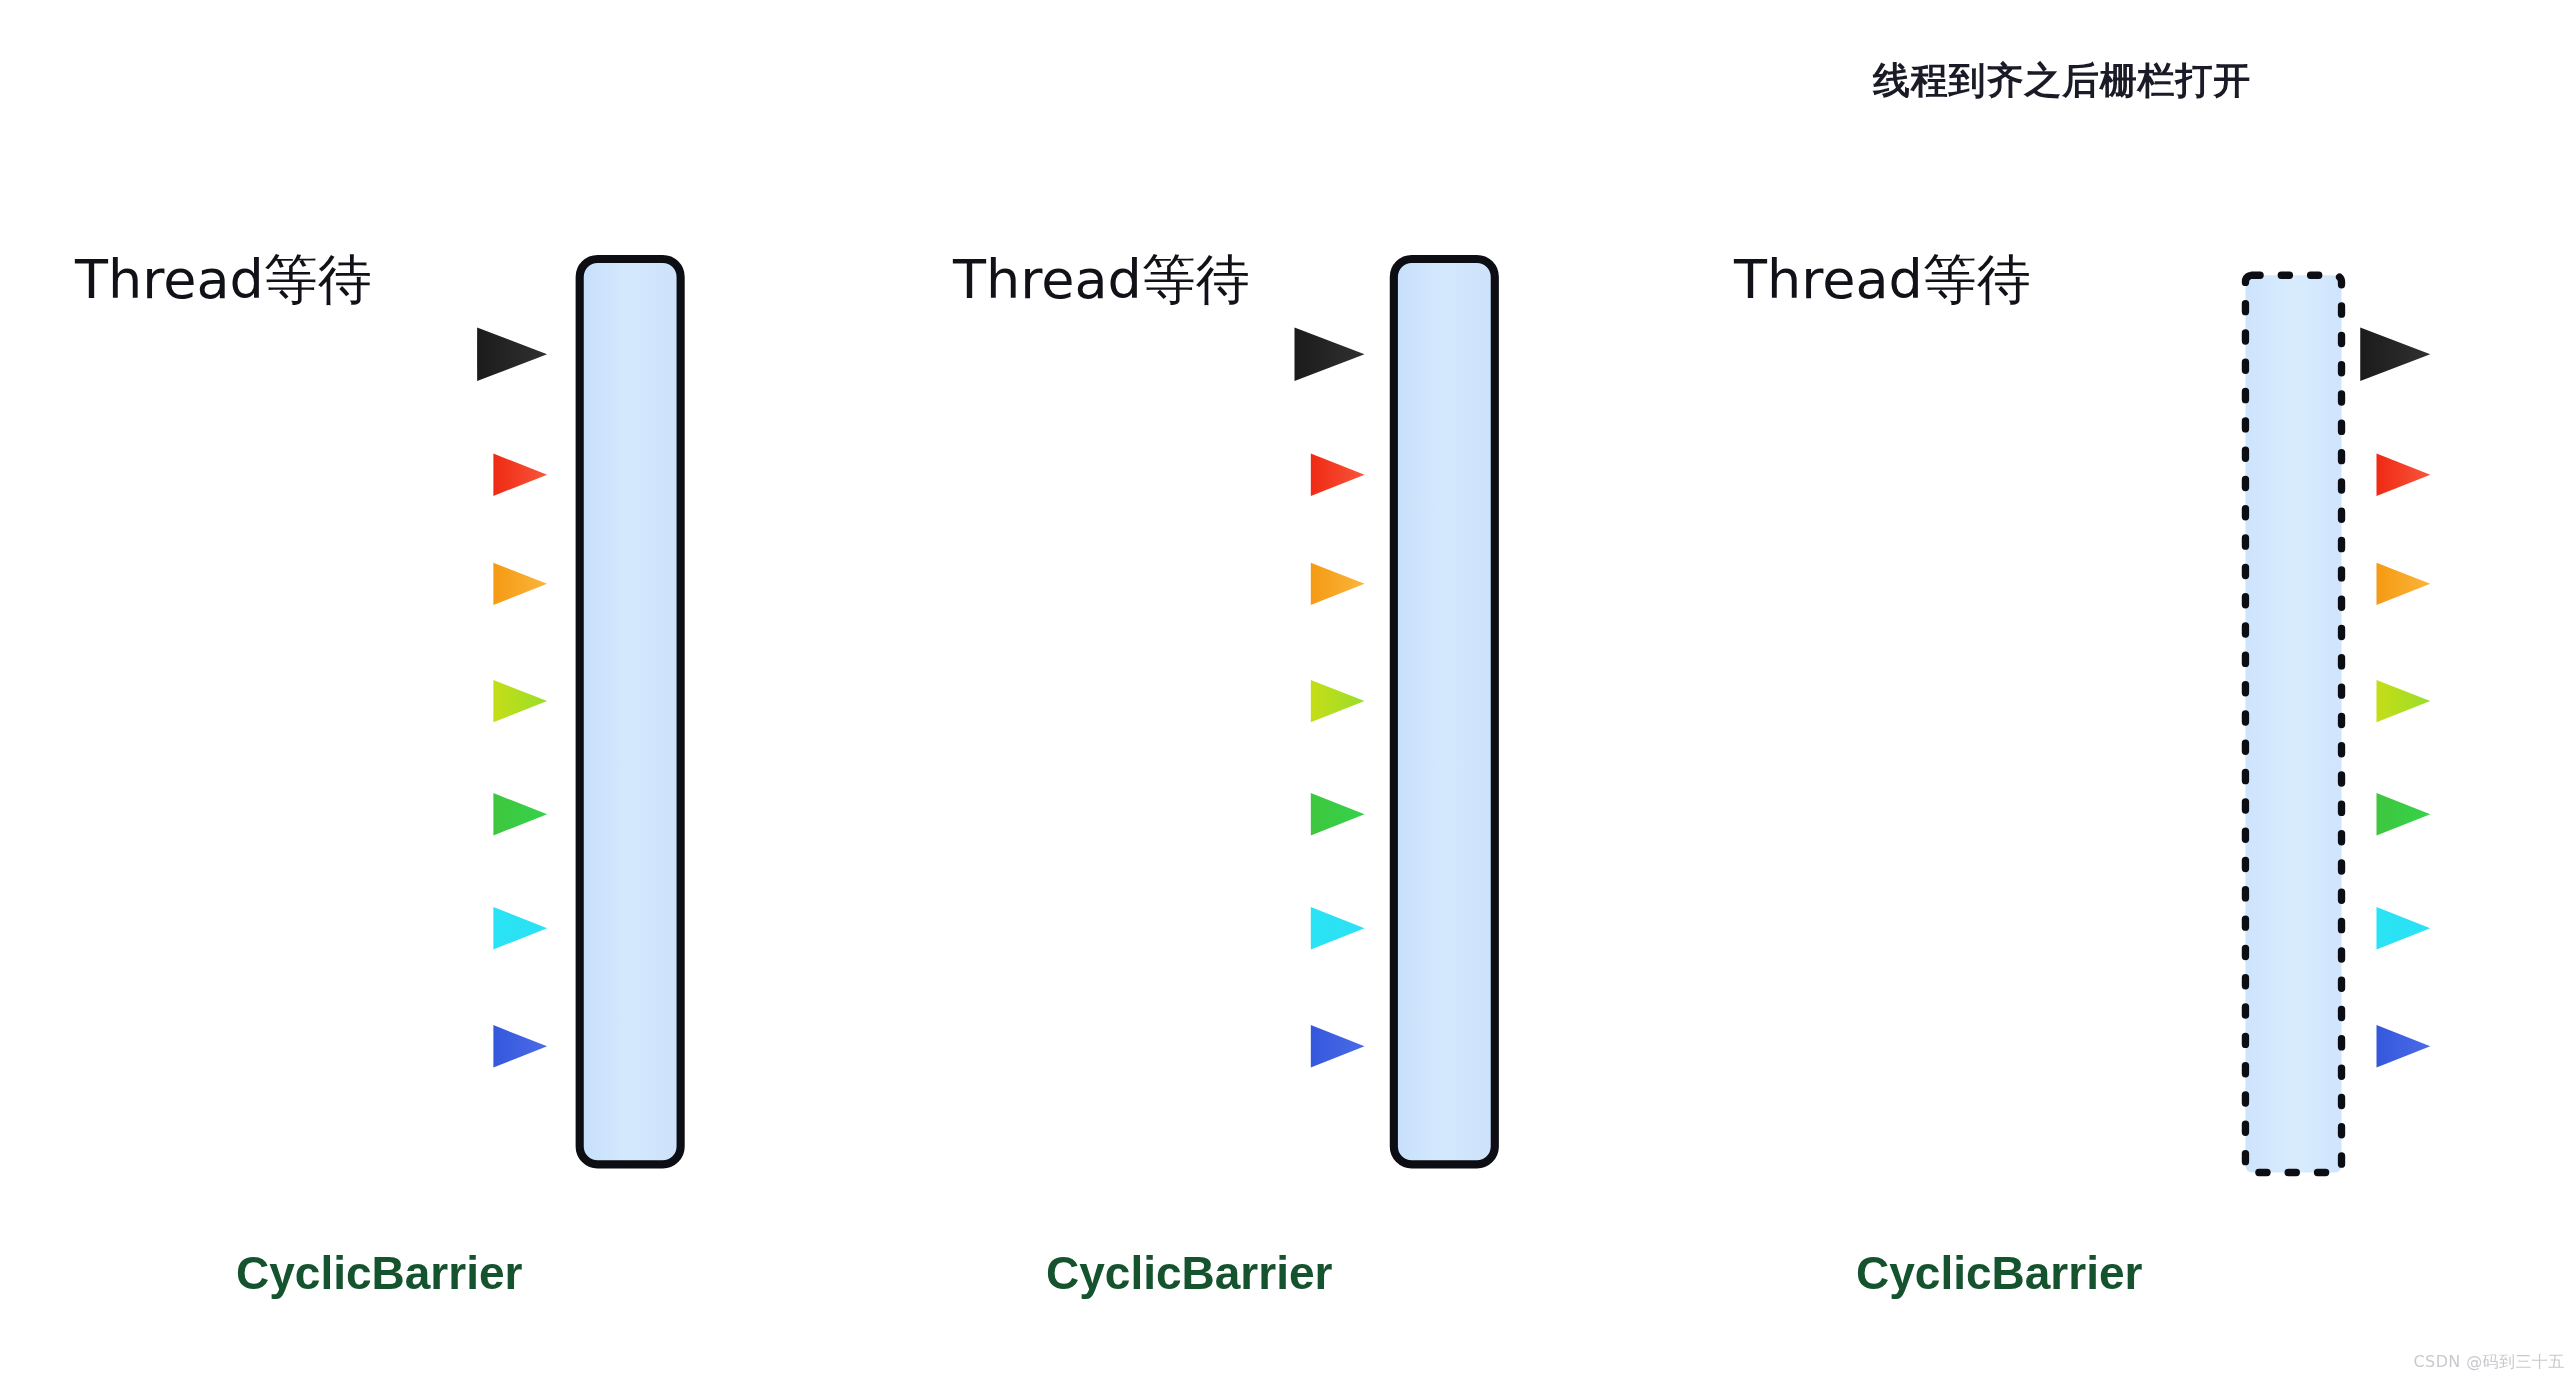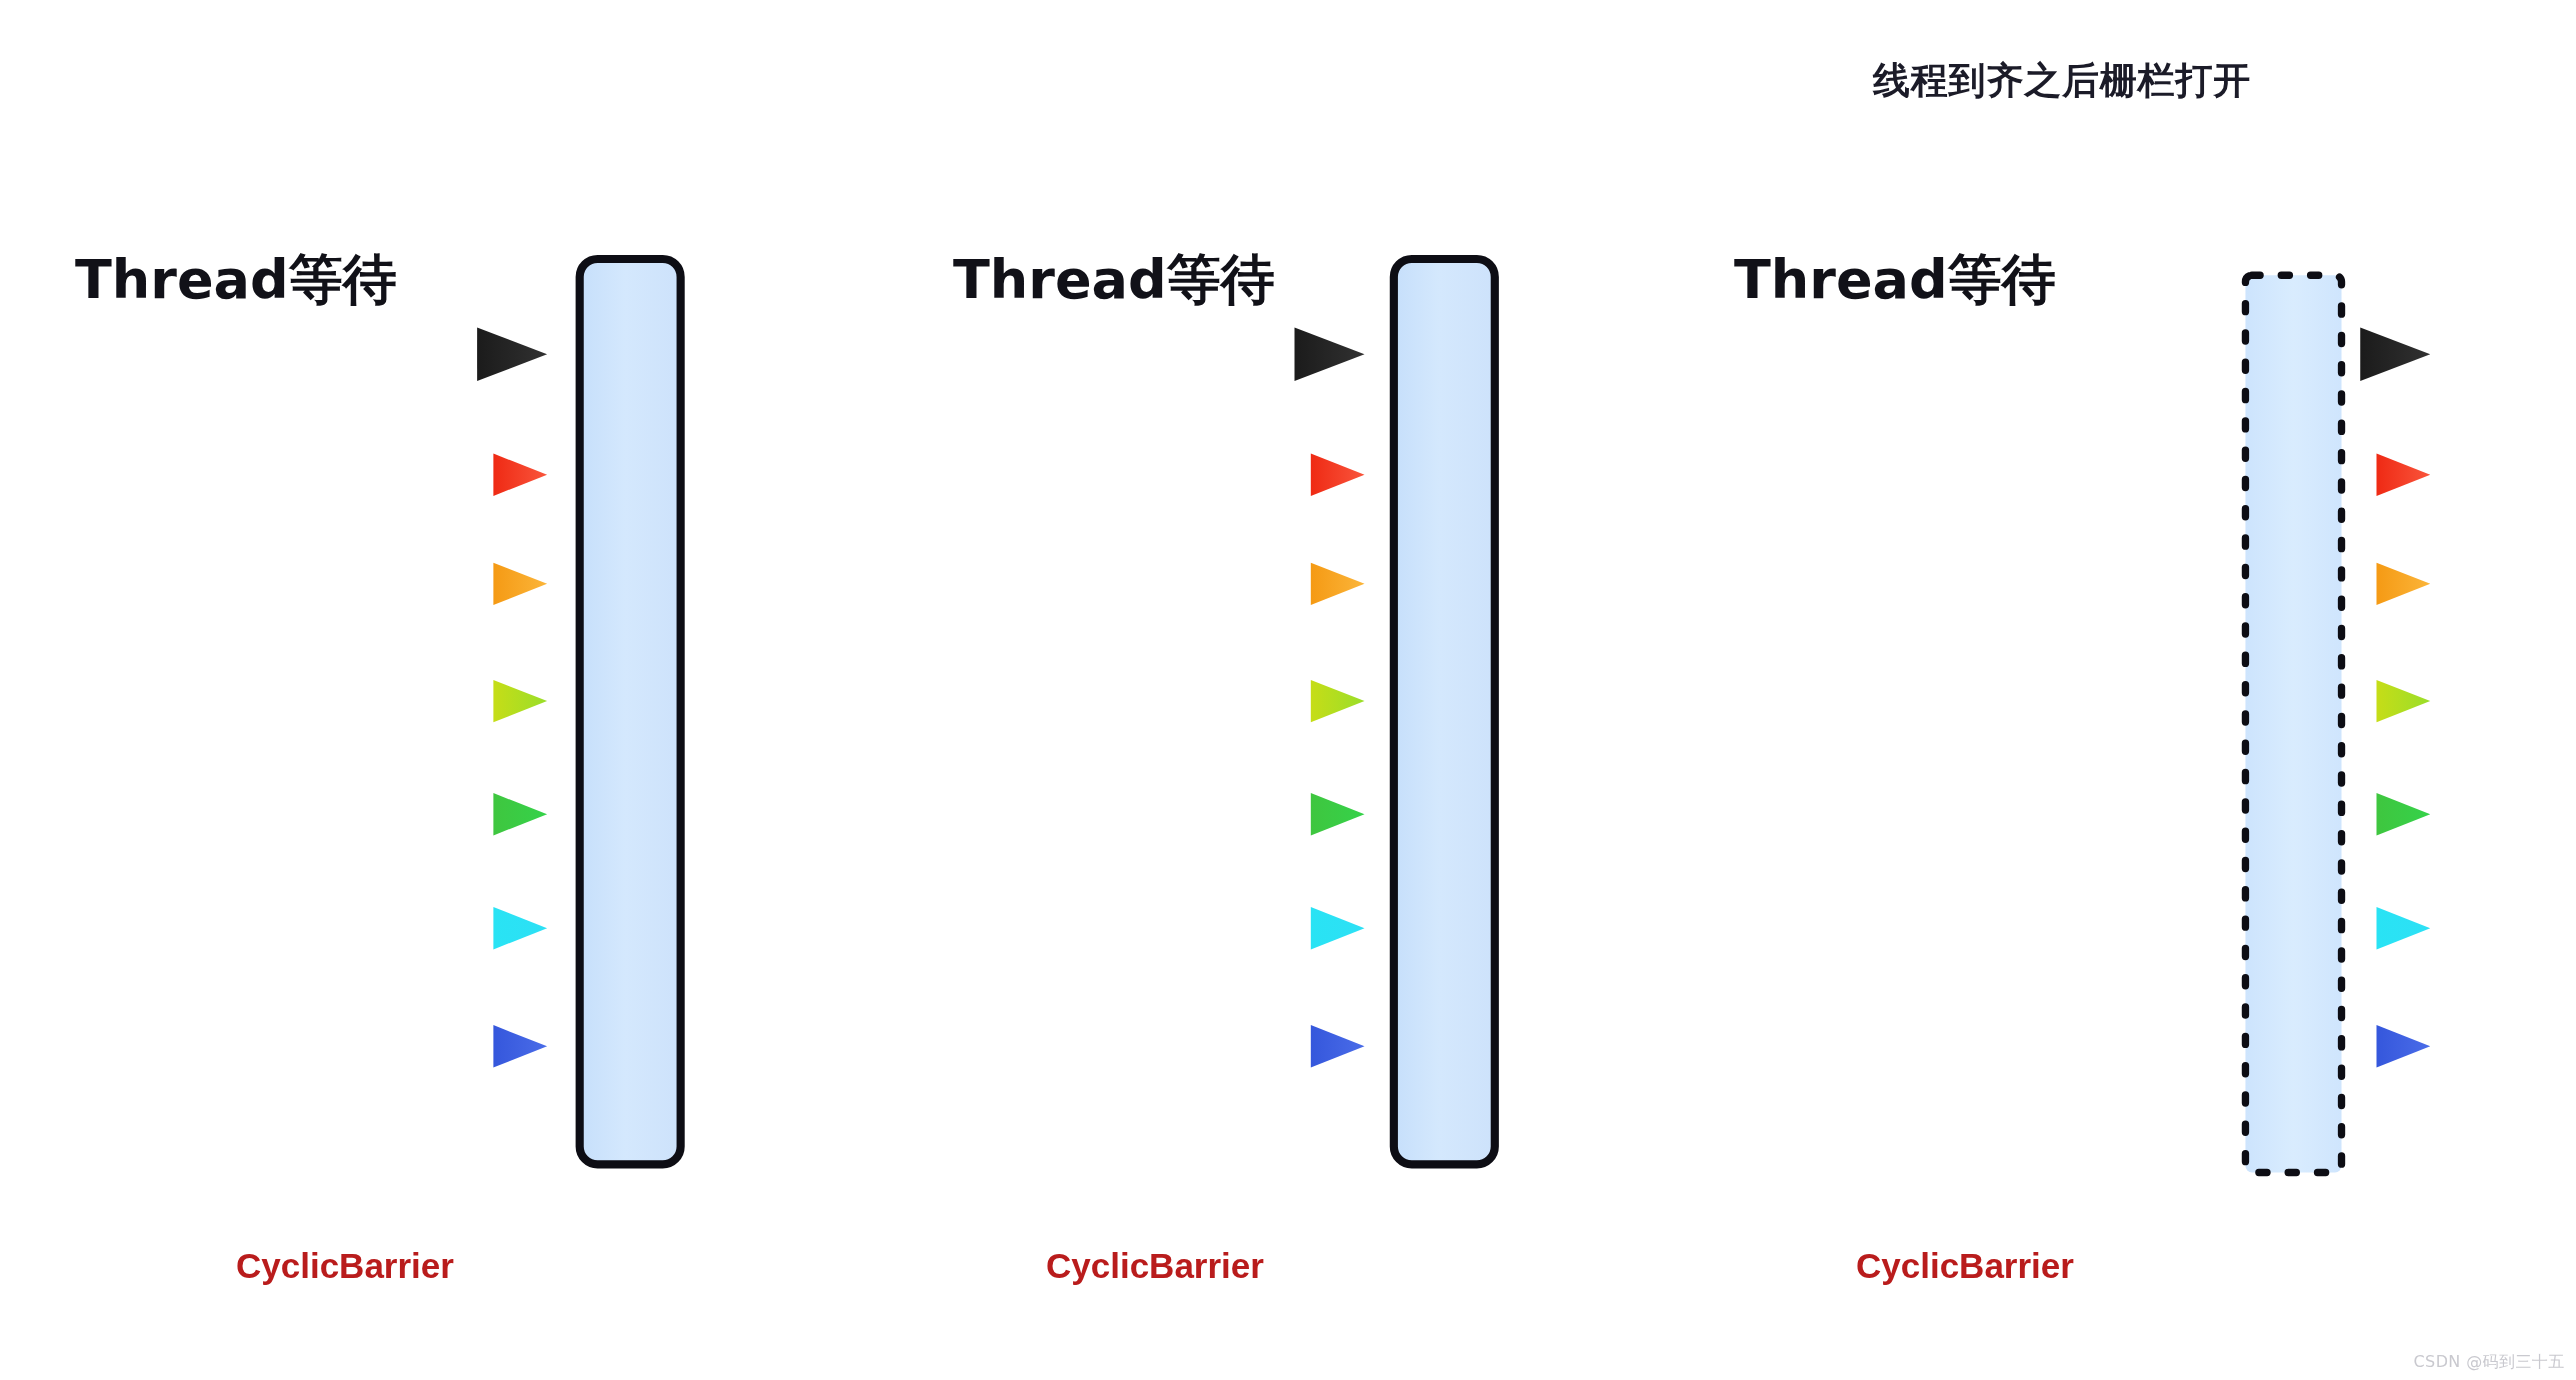--- a/index.html
+++ b/index.html
@@ -36,35 +36,35 @@
     font-size: 37px;
     font-weight: 700;
     color: #1b1b28;
     letter-spacing: 0.8px;
     white-space: nowrap;
     font-family: "DejaVu Sans", "Liberation Sans", sans-serif;
   }
   .panel-title {
     position: absolute;
     font-size: 54px;
-    font-weight: 700;
+    font-weight: 400;
     color: #111118;
     white-space: nowrap;
     letter-spacing: 0px;
     font-family: "DejaVu Sans", "Liberation Sans", sans-serif;
   }
   .panel-title.t1 { left: 75px;  top: 244px; }
   .panel-title.t2 { left: 953px; top: 244px; }
   .panel-title.t3 { left: 1734px; top: 244px; }
 
   .panel-caption {
     position: absolute;
-    font-size: 35px;
+    font-size: 46px;
     font-weight: 600;
-    color: #b91c1c;
+    color: #14532d;
     white-space: nowrap;
     letter-spacing: 0px;
     font-family: "Liberation Sans", "DejaVu Sans", sans-serif;
   }
   .panel-caption.c1 { left: 236px;  top: 1246px; }
   .panel-caption.c2 { left: 1046px; top: 1246px; }
   .panel-caption.c3 { left: 1856px; top: 1246px; }
 
   .watermark {
     position: absolute;

